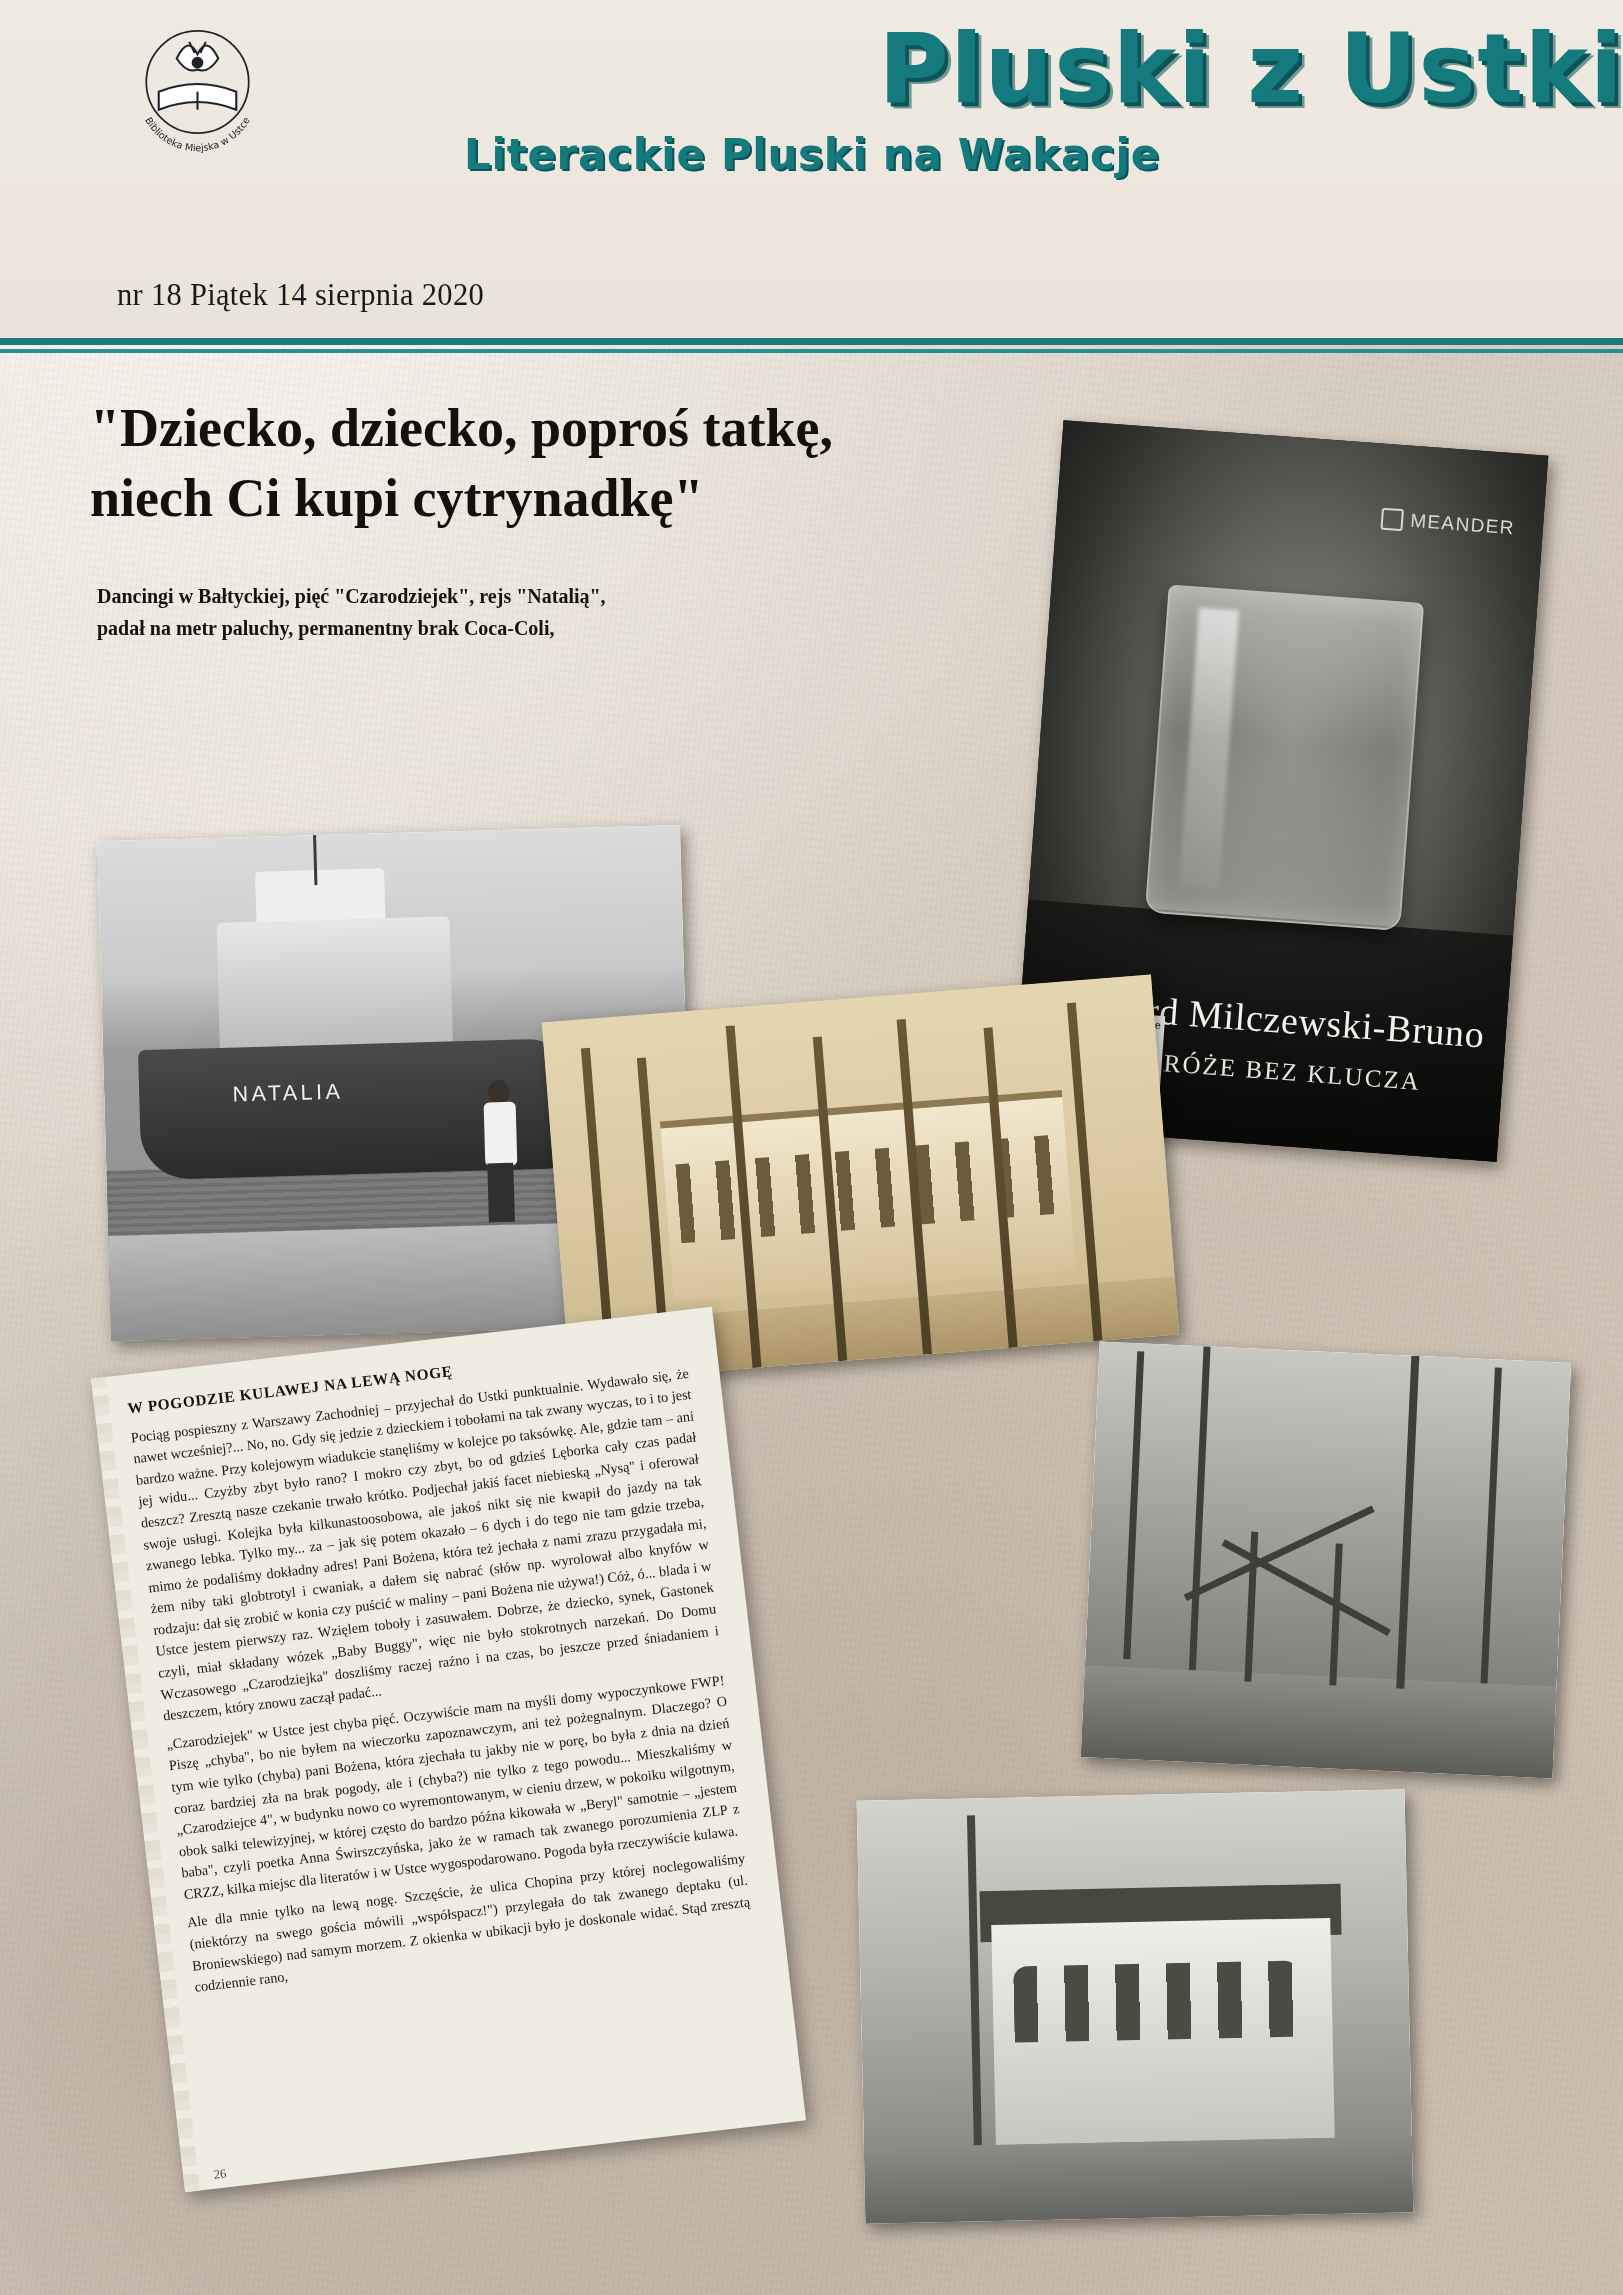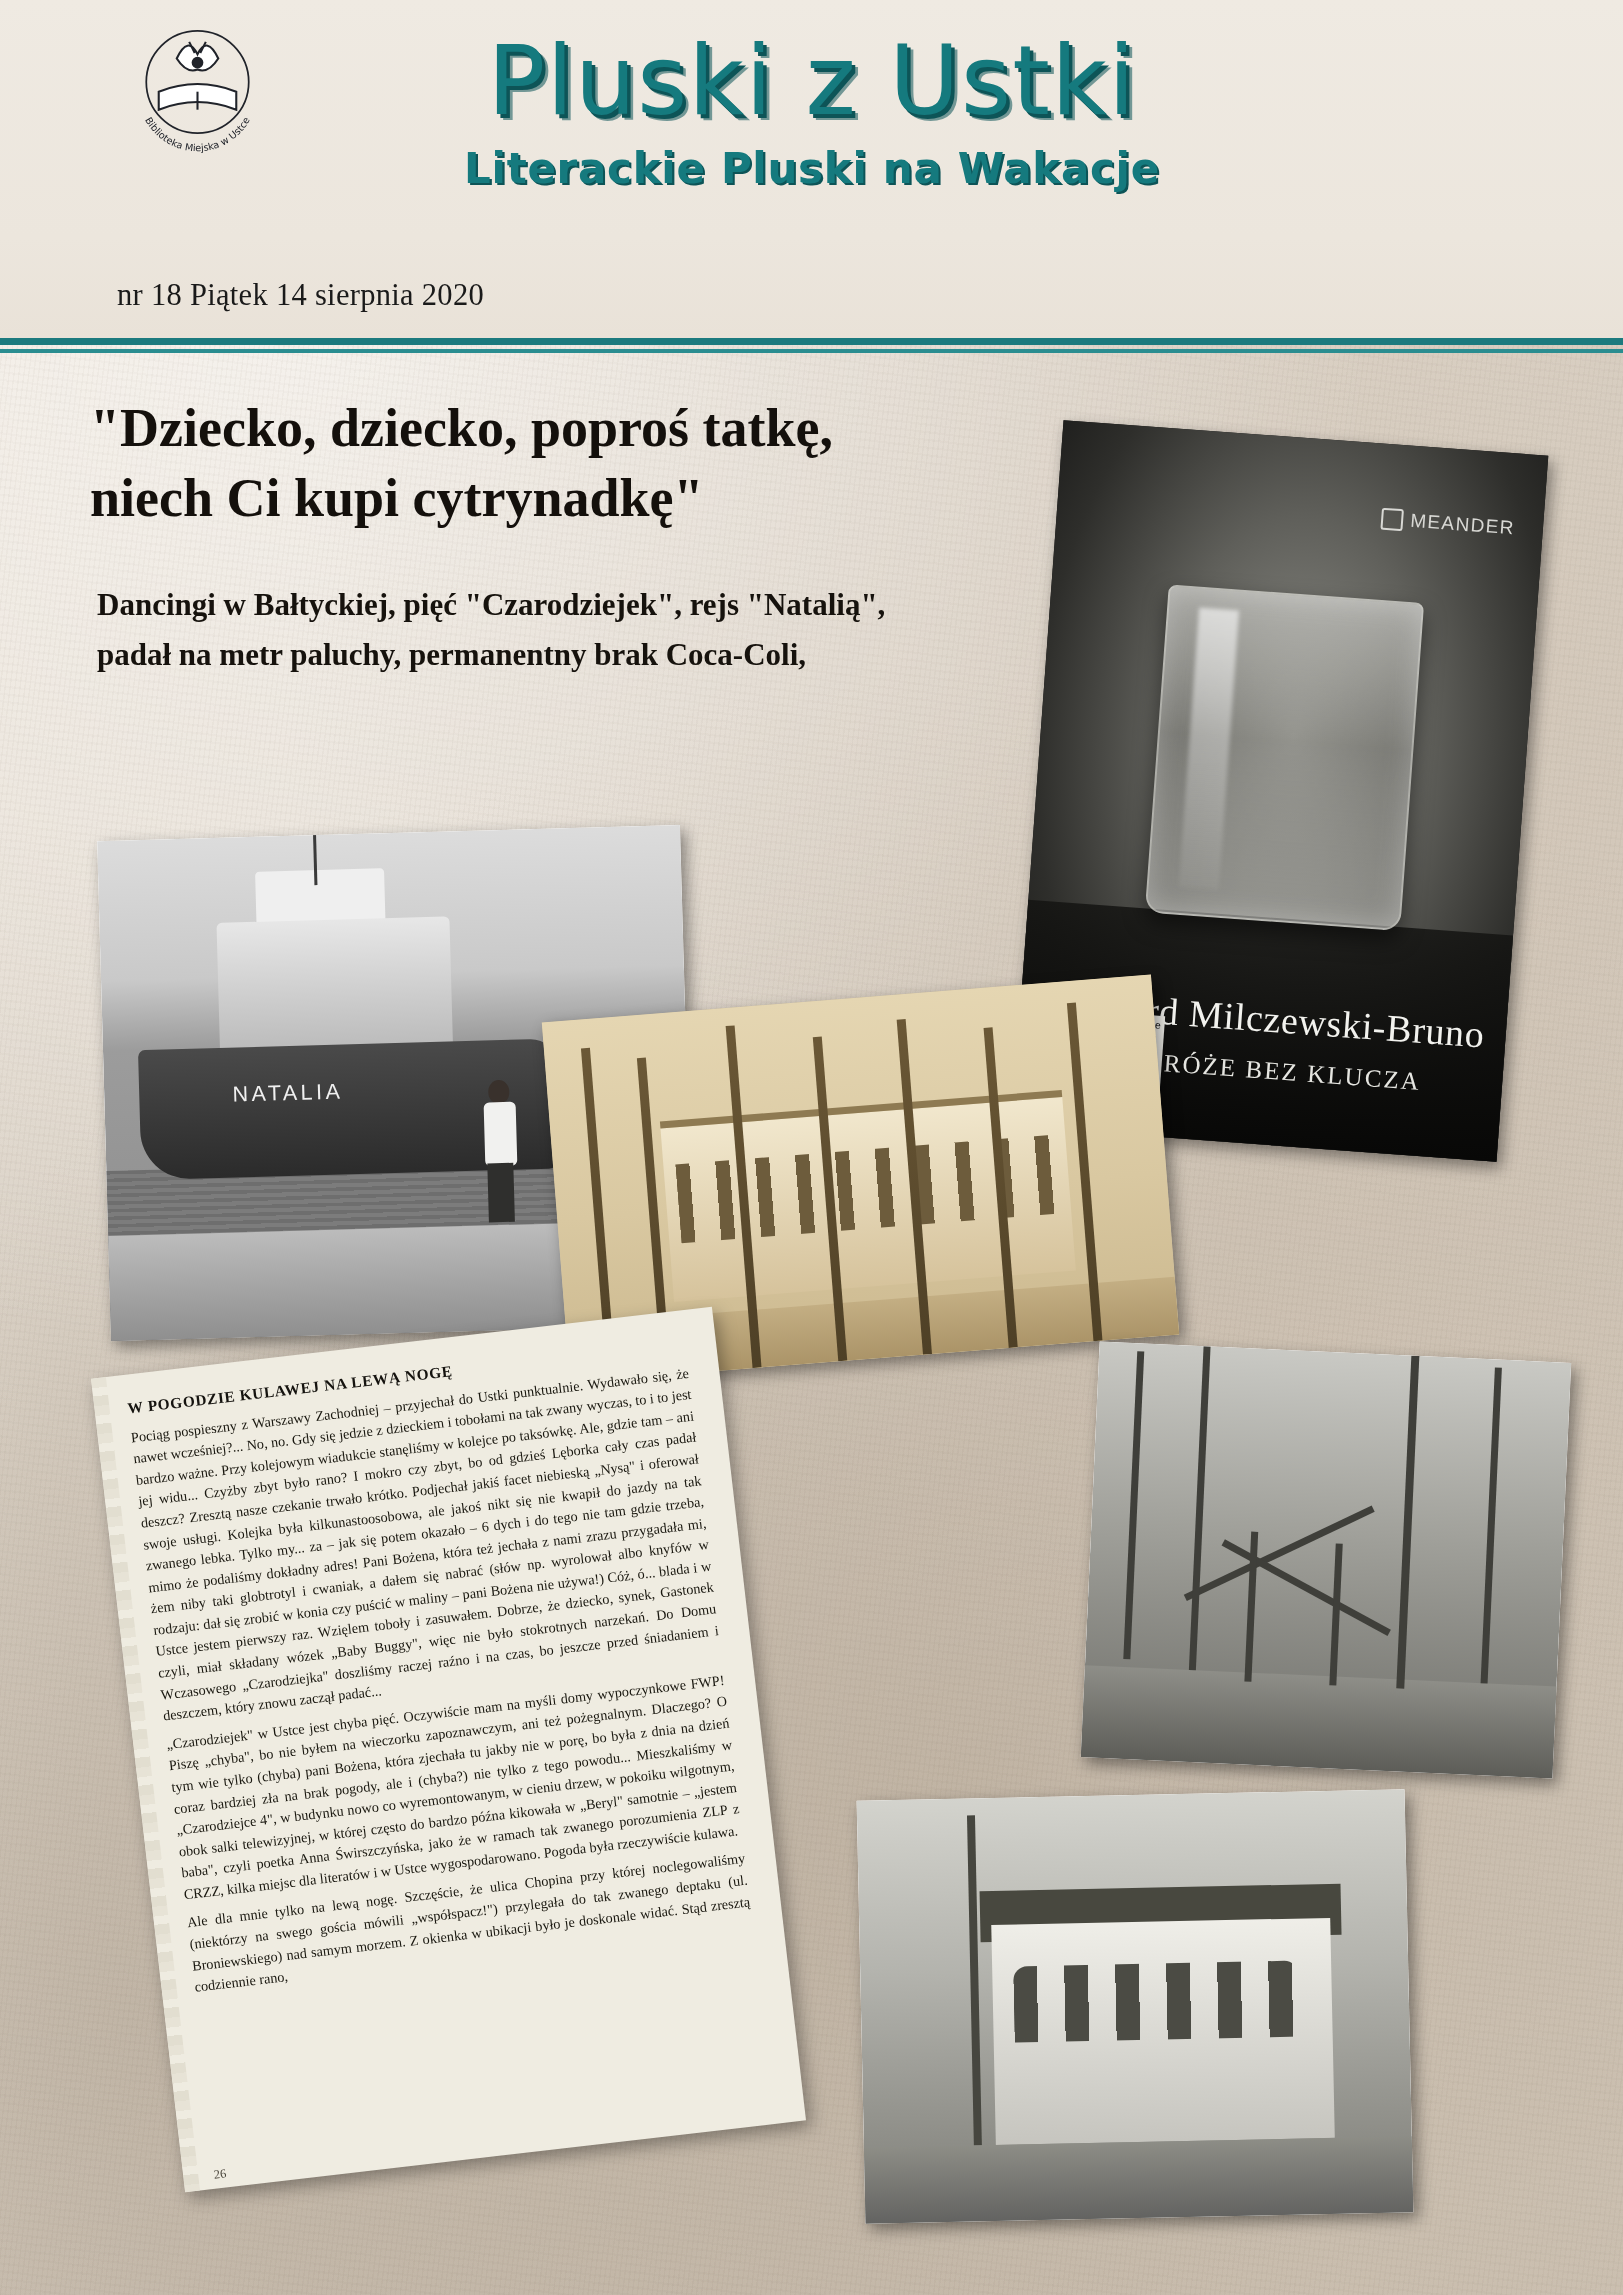--- a/index.html
+++ b/index.html
@@ -64,29 +64,30 @@
 
   
   .masthead {
     position: absolute;
     left: 0; top: 19.4px;
     width: 1624px;
     text-align: center;
   }
   .masthead .title {
     font-family: "DejaVu Sans", sans-serif;
-    font-weight: 400;
+    font-weight: 700;
     font-size: 96px;
     letter-spacing: 1.4px;
     color: #157a7e;
     text-shadow:
       3.5px 3.5px 0 #0d5457,
       6.2px 6.2px 0 rgba(13,84,87,0.55);
     line-height: 1.05;
-    margin: 12px;
+    margin: 0;
+    text-align: right;
   }
   .masthead .subtitle {
     font-family: "DejaVu Sans", sans-serif;
     font-weight: 700;
     font-size: 42px;
     color: #157a7e;
     letter-spacing: 0.7px;
     text-shadow: 2.1px 2.1px 0 #0d5457;
     margin-top: 9.7px;
   }
@@ -109,21 +110,21 @@
     font-size: 54px;
     line-height: 1.30;
     color: #14100c;
   }
   .deck {
     position: absolute;
     left: 97px; top: 580px;
     width: 923px;
     font-family: "Liberation Serif", serif;
     font-weight: 700;
-    font-size: 31px;
+    font-size: 20px;
     line-height: 1.62;
     color: #16120d;
   }
   .deck div { white-space: nowrap; }
 
   
   .photo {
     position: absolute;
     background: #fff;
     box-shadow: 4.9px 6.2px 15.3px rgba(0,0,0,0.42);

